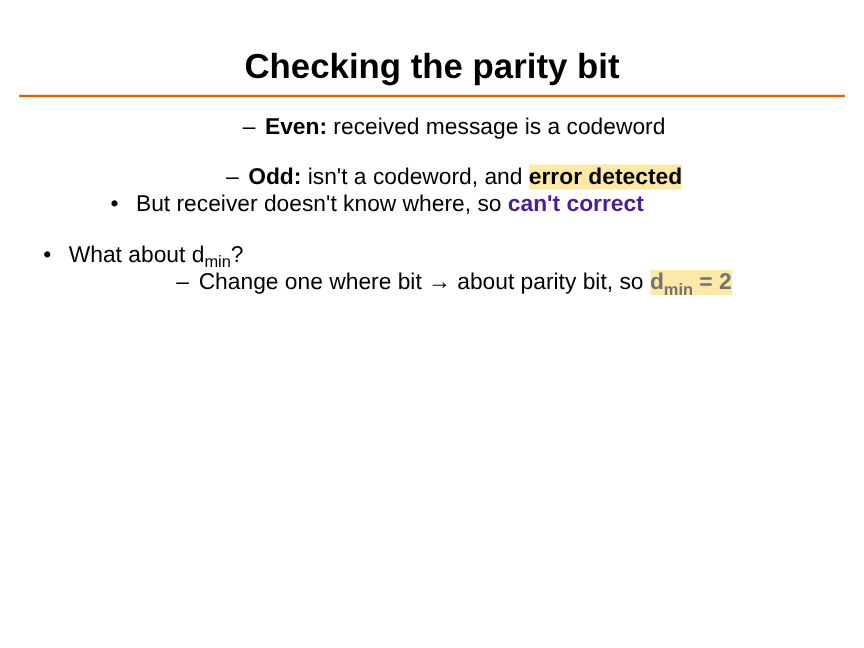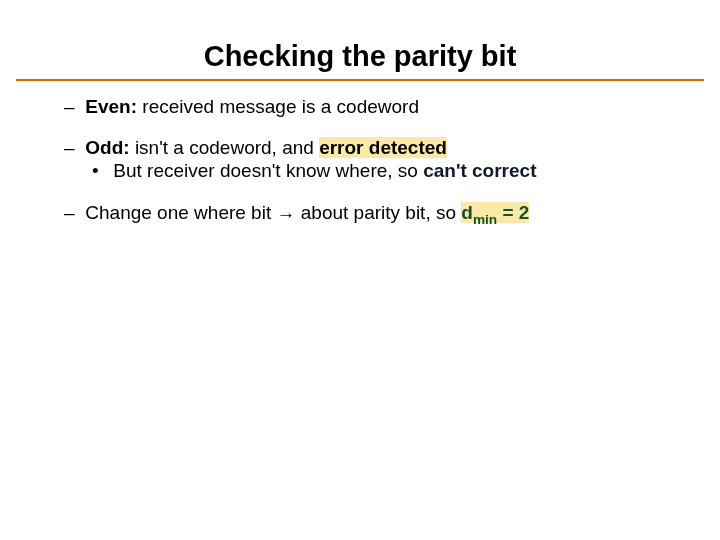--- a/index.html
+++ b/index.html
@@ -44,20 +44,21 @@
   .b1::before {
     content: "•";
     display: inline-block;
     width: 16px;
     text-indent: 0;
   }
   .b2 {
     margin: 0 0 0 28px;
     padding-left: 22px;
     text-indent: -16px;
+    text-align: center;
   }
   .b2::before {
     content: "–";
     display: inline-block;
     width: 16px;
     text-indent: 0;
   }
   .b3 {
     margin: 0 0 0 56px;
     padding-left: 22px;
@@ -69,22 +70,22 @@
     width: 16px;
     text-indent: 0;
   }
   .gap {
     height: 18px;
   }
   .bold { font-weight: bold; }
   .hl {
     background: #fce9a7;
   }
-  .red { color: #0f172a; }
-  .orange { color: #14532d; }
+  .red { color: #4c1d95; }
+  .orange { color: #737373; }
   .sub {
     font-size: 0.72em;
     vertical-align: sub;
     line-height: 0;
   }
   .row { display: block; }
 </style>
 </head>
 <body>
 
@@ -105,20 +106,23 @@
     <div class="row b2">
       <span class="bold">Odd:</span><span> isn't a codeword, and </span><span class="hl bold">error detected</span>
     </div>
 
     <div class="row b3">
       <span>But receiver doesn't know where, so </span><span class="bold red">can't correct</span>
     </div>
 
     <div class="gap"></div>
 
+    <div class="row b1">
+      <span>What about </span><span>d</span><span class="sub">min</span><span>?</span>
+    </div>
 
     <div class="row b2">
       <span>Change one where bit </span><span>→</span><span> about parity bit, so </span><span class="hl bold orange"><span>d</span><span class="sub">min</span><span> = 2</span></span>
     </div>
 
 
     <div class="gap"></div>
 
 
   </div>

